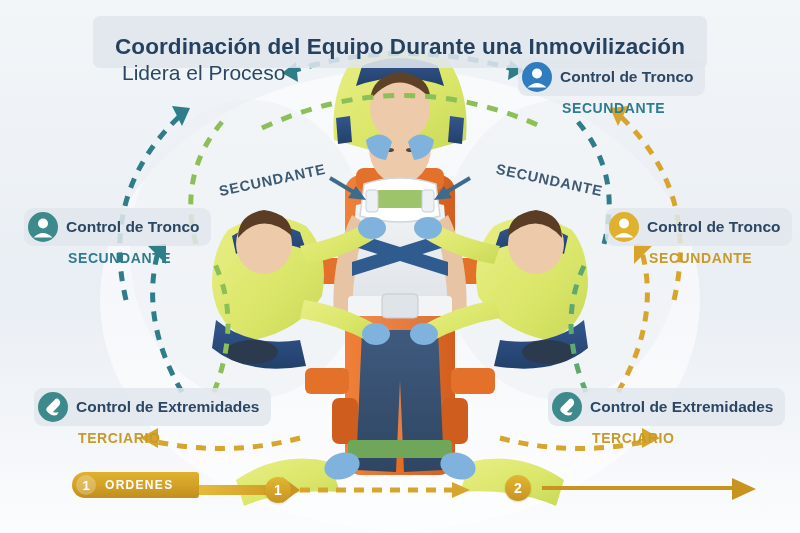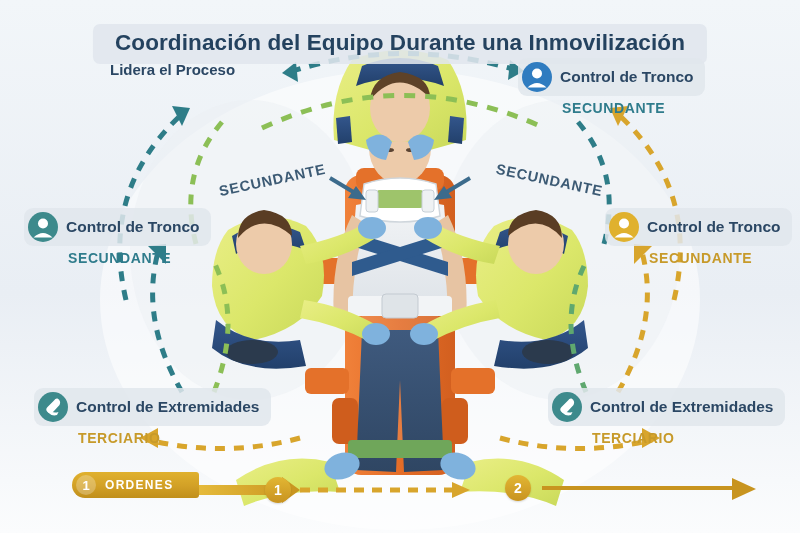--- a/index.html
+++ b/index.html
@@ -11,24 +11,24 @@
   #stage{position:relative;width:800px;height:533px;overflow:hidden;
     background:
       radial-gradient(ellipse 60% 50% at 50% 45%, #ffffff 0%, #f4f7fa 60%, #eef2f6 100%);
   }
 
   
   #illustration{position:absolute;inset:0;}
 
   
   .title-bar{
-    position:absolute;left:50%;transform:translateX(-50%);top:24px;
+    position:absolute;left:50%;transform:translateX(-50%);top:16px;
     background:rgba(224,230,237,.88);
     border-radius:7px;
-    padding:6px 22px 8px 22px;
+    padding:18px 22px 8px 22px;
     white-space:nowrap;
   }
   .title-bar .t{
     font-size:22.5px;font-weight:bold;color:#24425f;letter-spacing:.1px;
   }
 
   
   .node{position:absolute;}
   .chip{
     display:flex;align-items:center;gap:7px;
@@ -40,21 +40,21 @@
   }
   .chip .lbl{font-size:15.5px;font-weight:bold;color:#2b4764;}
   .role{
     font-size:14px;font-weight:bold;letter-spacing:.6px;
     margin-top:4px;white-space:nowrap;
   }
   .role.teal{color:#2f7c8c;}
   .role.gold{color:#c79a2a;}
   .role.indent-l{margin-left:44px;}
   .sub{
-    font-size:15px;font-weight:bold;color:#2b4764;margin-top:3px;margin-left:36px;
+    font-size:21px;font-weight:normal;color:#2b4764;margin-top:3px;margin-left:48px;
     white-space:nowrap;
   }
 
   .avatar{
     width:32px;height:32px;border-radius:50%;
     flex:0 0 32px;display:block;
   }
 
   
   .diag{

